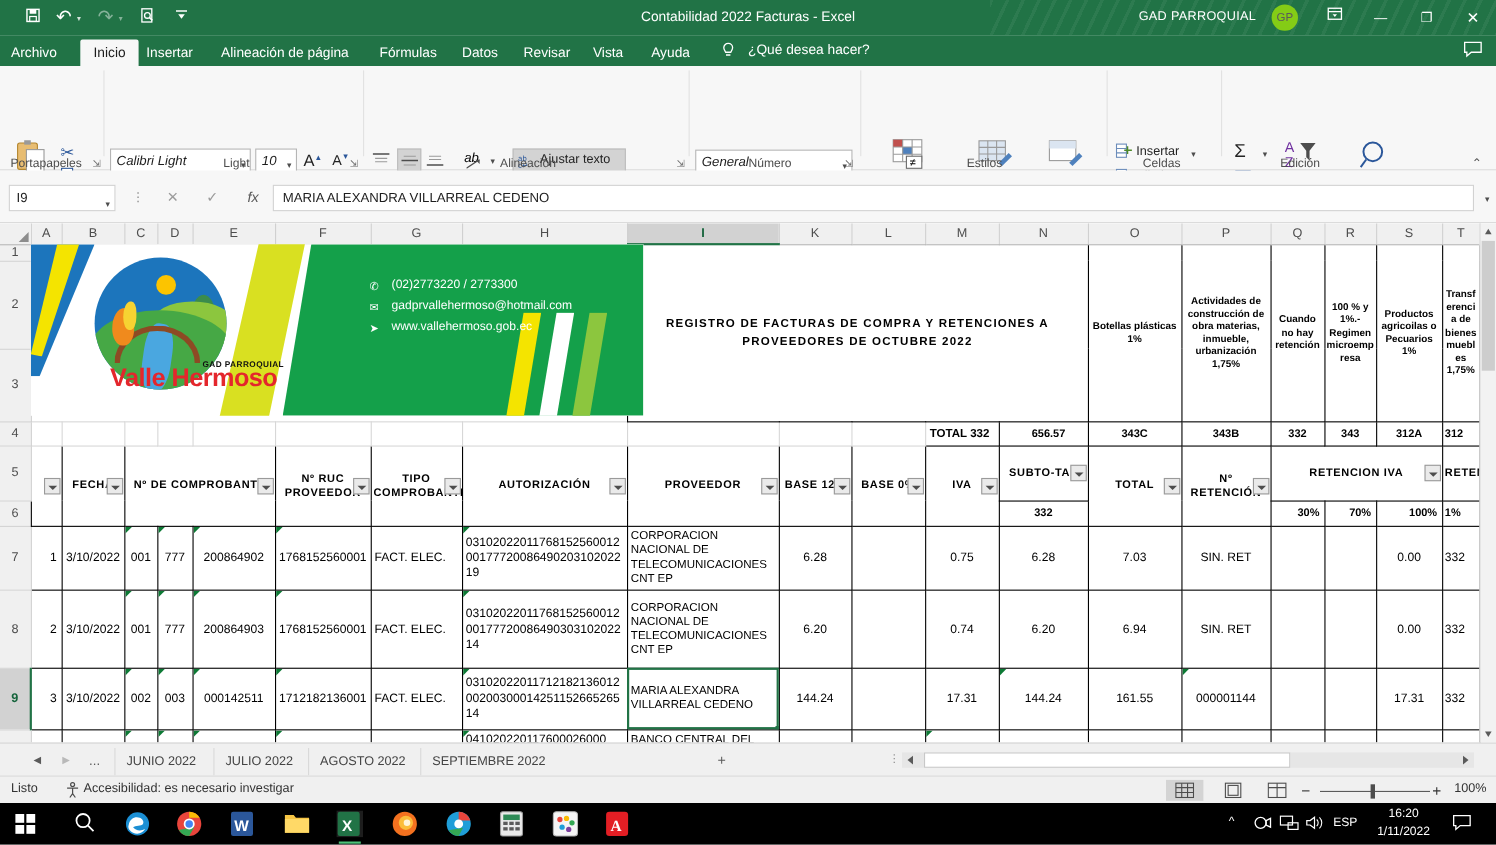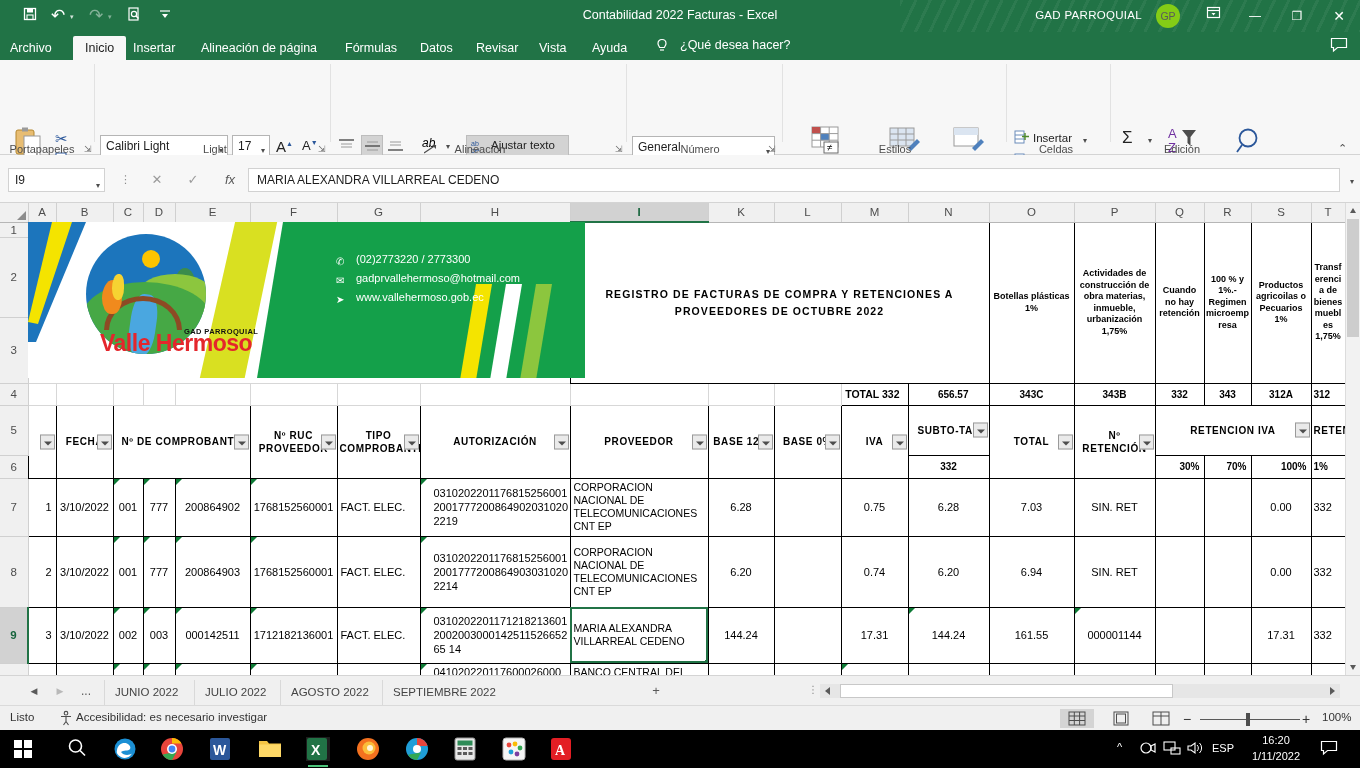--- a/index.html
+++ b/index.html
@@ -27,21 +27,21 @@
   .tellme{position:absolute;top:6px;left:680px;color:#fff;font-size:12.5px;}
 
   
   .ribbon{position:absolute;left:0;top:60px;width:1360px;height:95px;background:#f7f7f7;border-bottom:1px solid #d4d4d4;}
   .gsep{position:absolute;top:4px;width:1px;height:78px;background:#e2e2e2;}
   .glabel{position:absolute;top:83px;font-size:11px;color:#4d4d4d;text-align:center;}
   .dlg{position:absolute;top:84px;width:11px;height:11px;color:#6b6b6b;font-size:9px;}
   .rbtn{position:absolute;font-size:11.5px;color:#232323;}
   .combo{position:absolute;background:#fff;border:1px solid #b5b5b5;height:22px;font-size:12px;color:#1d1d1d;
      padding-left:5px;line-height:20px;}
-  .combo .cv{display:inline-block;}
+  .combo .cv{display:inline-block;font-style:italic;}
   .cchev{position:absolute;right:4px;top:5px;font-size:8px;color:#4d4d4d;}
   .toggle{position:absolute;background:#d3d3d3;border:1px solid #bdbdbd;}
   .ico{position:absolute;}
   .chev{position:absolute;font-size:8px;color:#4d4d4d;}
   .lbl2{position:absolute;font-size:11px;color:#232323;text-align:center;line-height:14px;}
 
   
   .fbar{position:absolute;left:0;top:155px;width:1360px;height:48px;background:#f7f7f7;border-bottom:1px solid #d4d4d4;}
   .namebox{position:absolute;left:8px;top:13px;width:97px;height:24px;background:#fff;border:1px solid #d2d2d2;
      font-size:12px;color:#1d1d1d;padding-left:6px;line-height:22px;}
@@ -66,21 +66,21 @@
   td.b{border:1px solid #000;position:relative;}
   td.plain{border:none;}
   .ctr{text-align:center;}
   .rgt{text-align:right;padding-right:4px;}
   .lft{text-align:left;padding-left:3px;}
   .hdr{font-weight:bold;font-size:10px;letter-spacing:.6px;text-align:center;line-height:13px;position:relative;
      padding:0 2px;}
   .tophdr{font-weight:bold;font-size:9px;line-height:11.5px;text-align:center;overflow-wrap:anywhere;padding:0 1px;}
   .title{font-weight:bold;font-size:10.5px;letter-spacing:1.1px;line-height:17px;text-align:center;padding:0 22px;}
   .tot{font-weight:bold;font-size:10px;text-align:center;}
-  .auth{font-size:11px;line-height:14px;text-align:left;word-break:break-all;padding-left:13px;vertical-align:middle;}
+  .auth{font-size:11px;line-height:14px;text-align:left;word-break:break-all;padding-left:3px;vertical-align:middle;}
   .prov{font-size:10.5px;line-height:13px;text-align:left;padding-left:3px;vertical-align:middle;}
   .num{font-size:11px;text-align:center;}
   .tri{position:absolute;left:0;top:0;width:0;height:0;border-top:6px solid #0d7a35;border-right:6px solid transparent;}
   .fhandle{position:absolute;right:-2px;bottom:-2px;width:5px;height:5px;background:#217346;}
   td.active{outline:2px solid #217346;outline-offset:-2px;}
   .fdrop{position:absolute;right:1px;top:50%;transform:translateY(-50%);width:15px;height:15px;background:#eaeaea;
      border:1px solid #9a9a9a;z-index:4;}
   .fdrop i{position:absolute;left:3px;top:6px;width:0;height:0;border-left:4px solid transparent;
      border-right:4px solid transparent;border-top:4px solid #4d4d4d;}
   .selall{position:absolute;right:2px;bottom:2px;width:0;height:0;border-left:9px solid transparent;border-bottom:9px solid #8d8d8d;}
@@ -248,21 +248,21 @@
     </span>
     <span class="glabel" style="left:2px;width:80px">Portapapeles</span>
     <span class="dlg" style="left:84px">⇲</span>
     <span class="gsep" style="left:94px"></span>
 
     <span class="combo" style="left:100px;top:75px;width:128px">
       <span class="cv">Calibri Light</span>
       <span class="cchev">▾</span>
     </span>
     <span class="combo" style="left:232px;top:75px;width:38px">
-      <span class="cv">17</span>
+      <span class="cv">10</span>
       <span class="cchev">▾</span>
     </span>
     <span class="rbtn" style="left:276px;top:78px;font-size:15px"><span>A</span><sup style="font-size:7px;color:#2b579a">▲</sup></span>
     <span class="rbtn" style="left:302px;top:78px;font-size:13px"><span>A</span><sup style="font-size:7px;color:#2b579a">▼</sup></span>
     <span class="rbtn" style="left:108px;top:108px;font-weight:bold;font-size:13px">N</span>
     <span class="rbtn" style="left:133px;top:108px;font-style:italic;font-weight:bold;font-size:13px">K</span>
     <span class="rbtn" style="left:155px;top:108px;text-decoration:underline;font-weight:bold;font-size:13px">S</span>
     <span class="chev" style="left:178px;top:116px">▾</span>
     <span class="ico" style="left:198px;top:108px">
       <svg width="17" height="17" viewBox="0 0 17 17">

